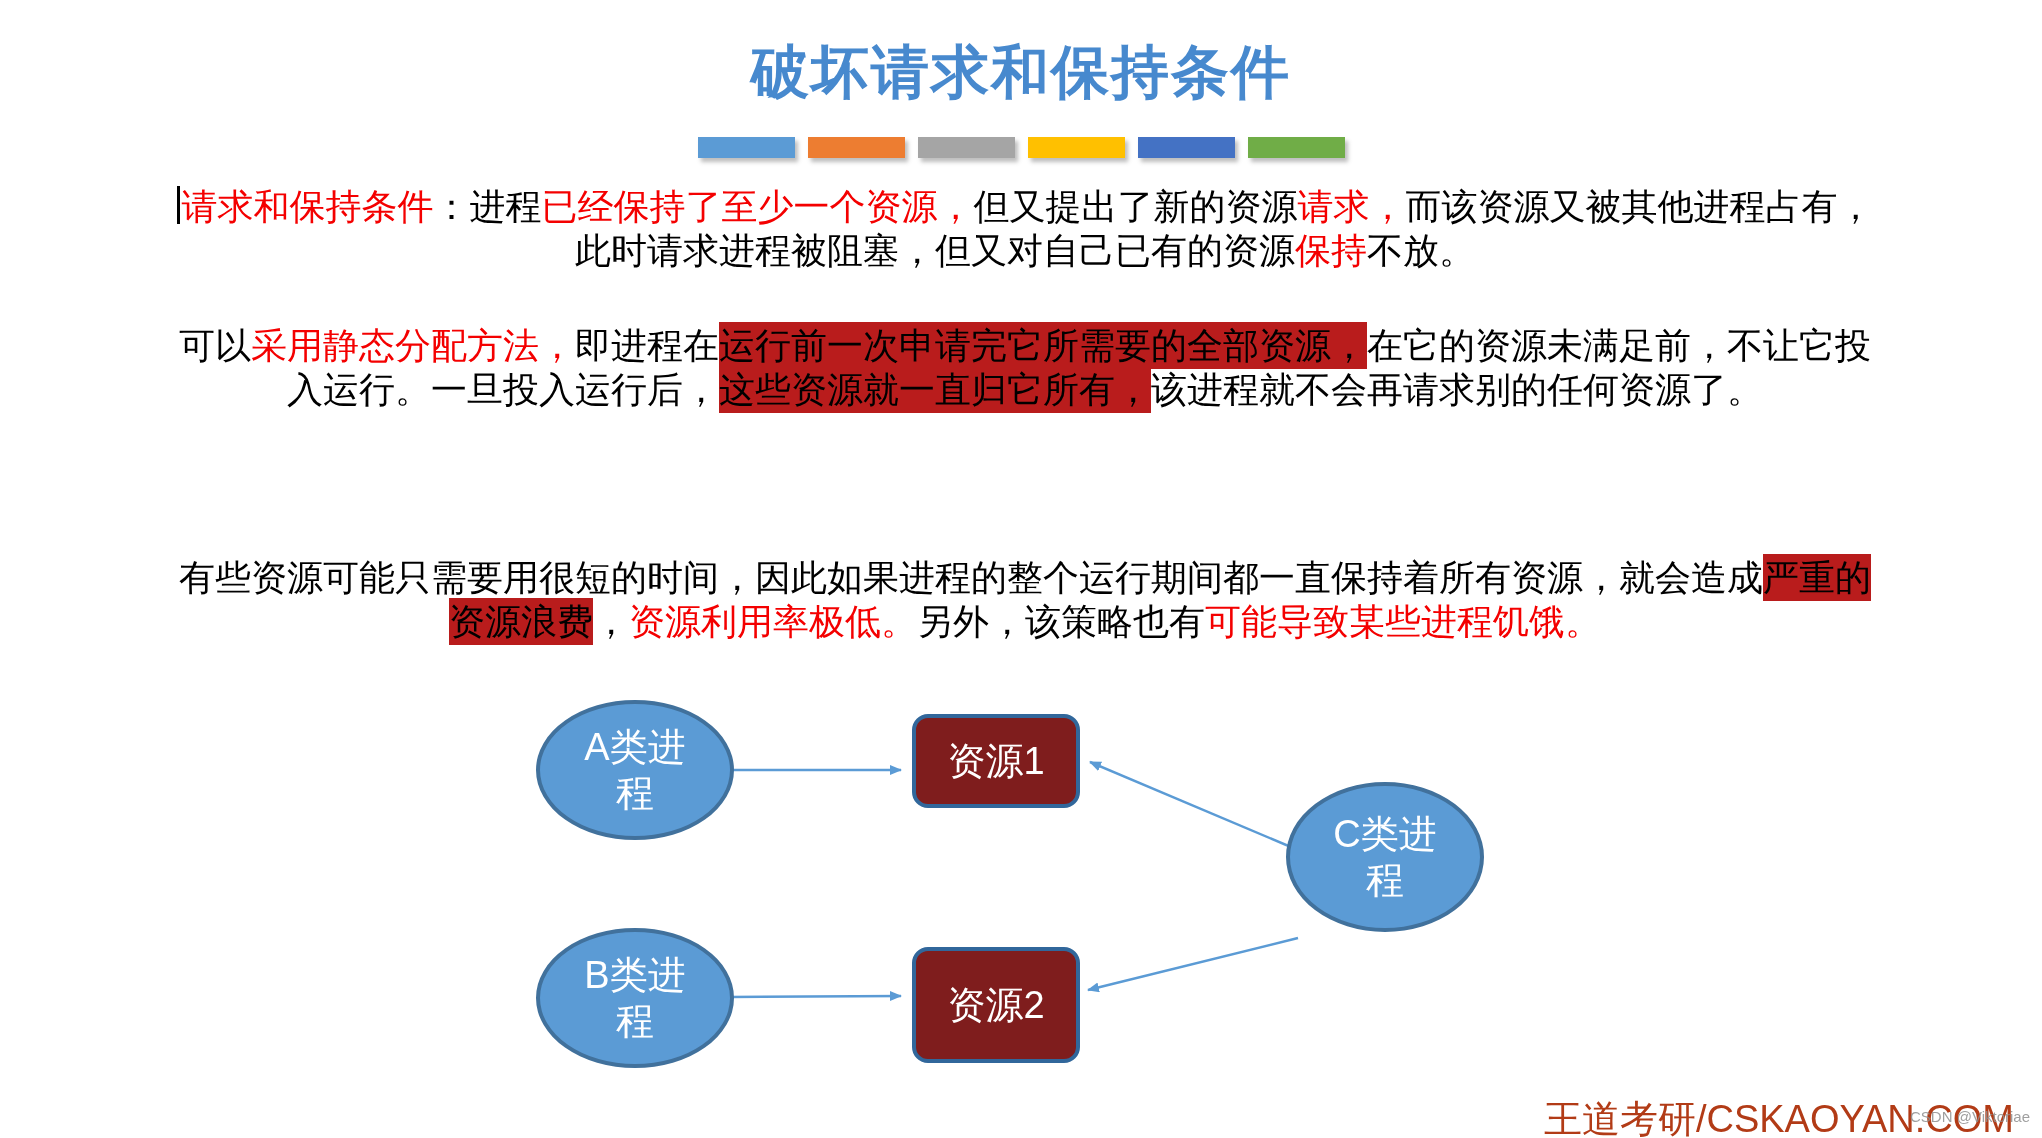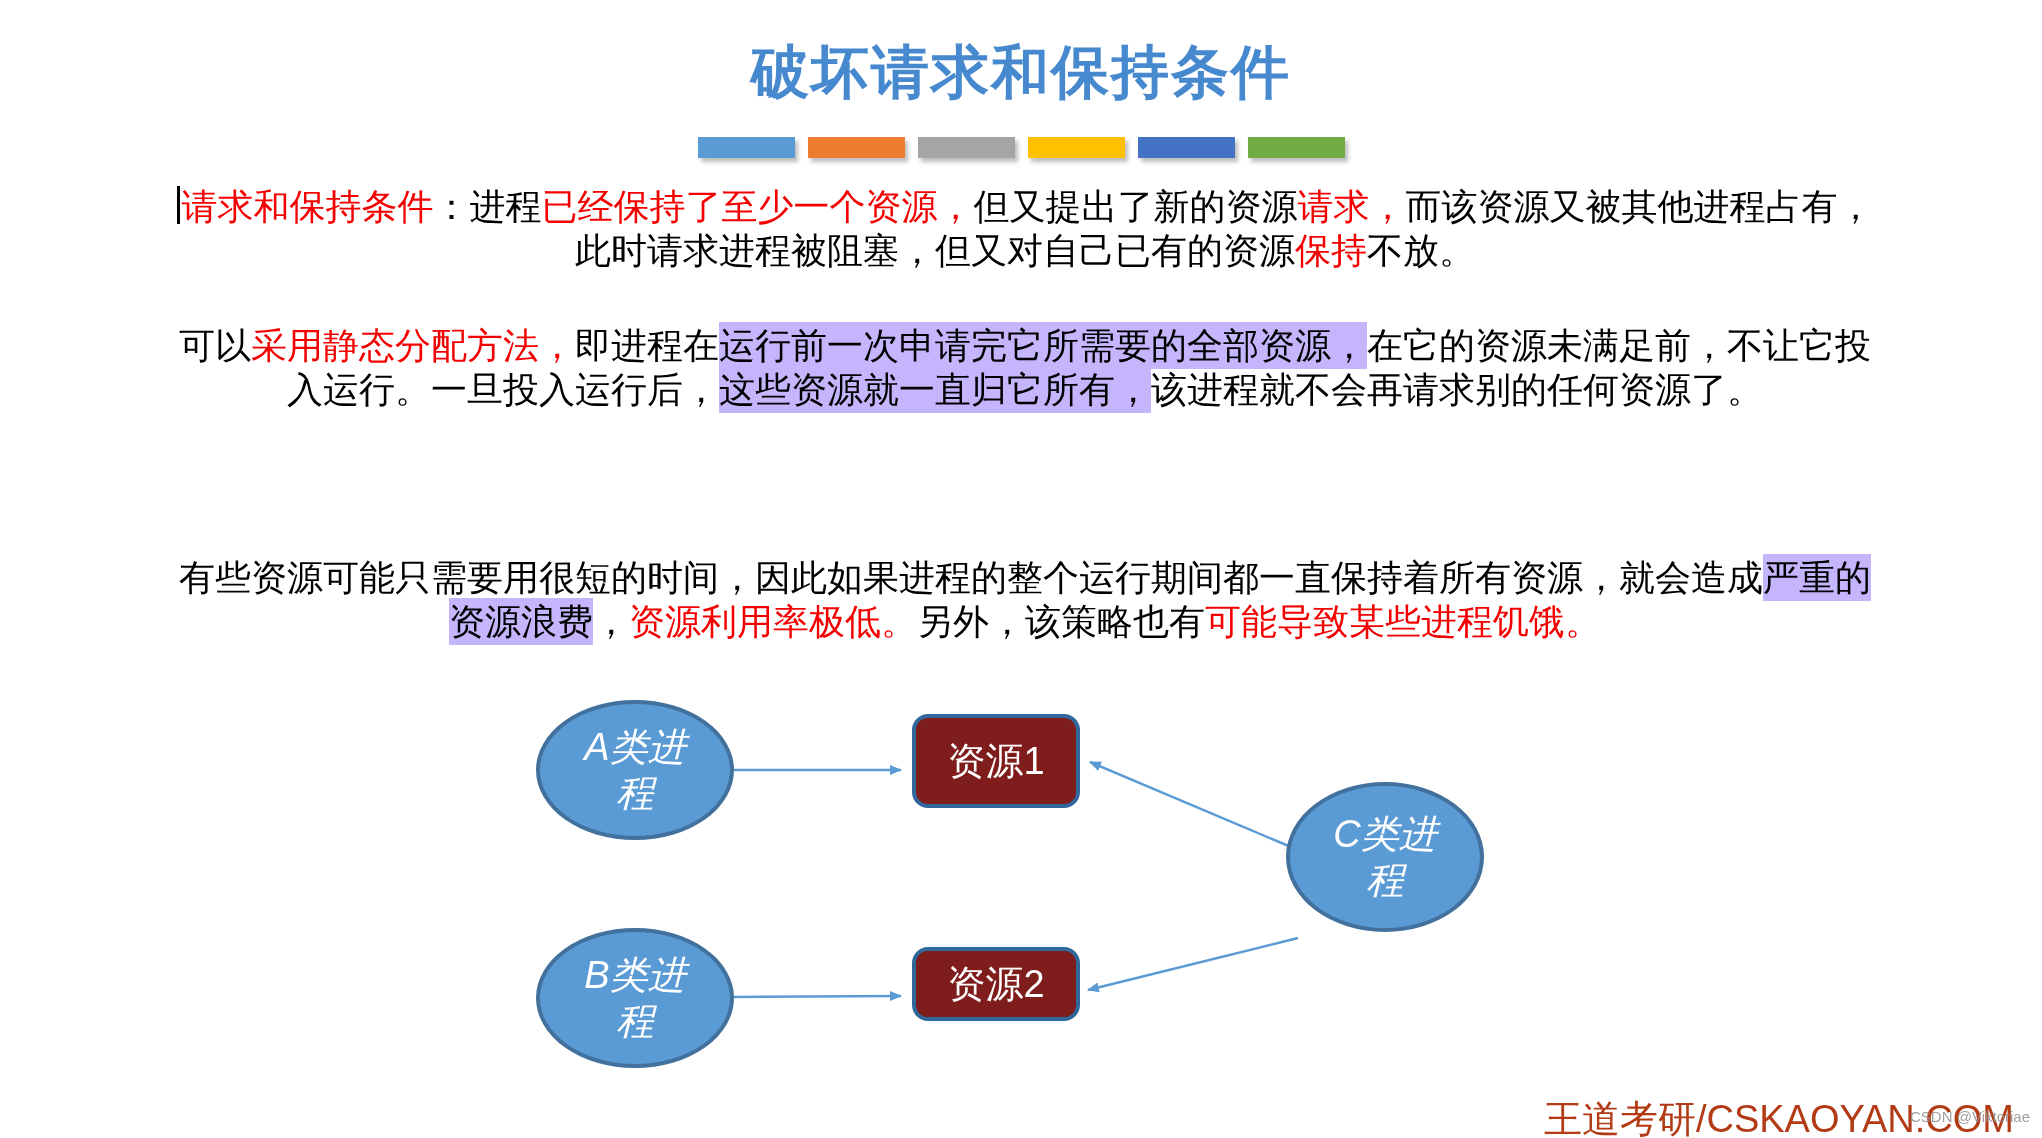--- a/index.html
+++ b/index.html
@@ -16,36 +16,36 @@
   
   .bars { position:absolute; top:137px; left:0; right:0; display:flex; justify-content:center; gap:13px; }
   .bar  { width:97px; height:21px; box-shadow:3px 4px 4px rgba(110,110,110,0.45); }
   
   .para {
     position:absolute; left:172px; width:1706px; margin:0;
     font-size:36px; line-height:44px; color:#000000; text-align:center;
   }
   .p1 { top:185px; } .p2 { top:324px; } .p3 { top:508px; } .p4 { top:556px; }
   .red { color:#f40000; }
-  .hl  { background:#c4b5fd; box-decoration-break:clone; -webkit-box-decoration-break:clone; padding:3px 0; }
+  .hl  { background:#b91c1c; box-decoration-break:clone; -webkit-box-decoration-break:clone; padding:3px 0; }
   .caret { display:inline-block; width:3px; height:38px; background:#000; vertical-align:-5px; margin-right:2px; }
   
   .arrow-layer { position:absolute; left:0; top:0; width:2042px; height:1138px; z-index:1; }
   .node {
     position:absolute; z-index:2; box-sizing:border-box; color:#ffffff;
     display:flex; flex-direction:column; align-items:center; justify-content:center;
     font-family:"Liberation Sans","DejaVu Sans",sans-serif; font-size:38px; line-height:46px; text-align:center;
   }
-  .ellipse { background:#5B9BD5; border:4px solid #41719C; border-radius:50%;font-style:italic; }
+  .ellipse { background:#5B9BD5; border:4px solid #41719C; border-radius:50%; }
   .rbox    { background:#7f1d1d; border:4px solid #31679B; border-radius:16px; }
   .node-a { left:536px;  top:700px; width:198px; height:140px; }
   .node-b { left:536px;  top:928px; width:198px; height:140px; }
   .node-c { left:1286px; top:782px; width:198px; height:150px;justify-content:center; }
   .box-r1 { left:912px;  top:714px; width:168px; height:94px; }
-  .box-r2 { left:912px;  top:947px; width:168px; height:74px; }
+  .box-r2 { left:912px;  top:947px; width:168px; height:116px; }
   
   .brand {
     position:absolute; top:1094px; right:28px; z-index:4;
     font-family:"Liberation Sans","DejaVu Sans",sans-serif; font-size:38px; color:#b23b16; white-space:nowrap;
   }
   .csdn {
     position:absolute; top:1108px; right:12px; z-index:5;
     font-family:"Liberation Sans","DejaVu Sans",sans-serif; font-size:15px; color:#8f8f8f; opacity:0.85; white-space:nowrap;
   }
 </style>

